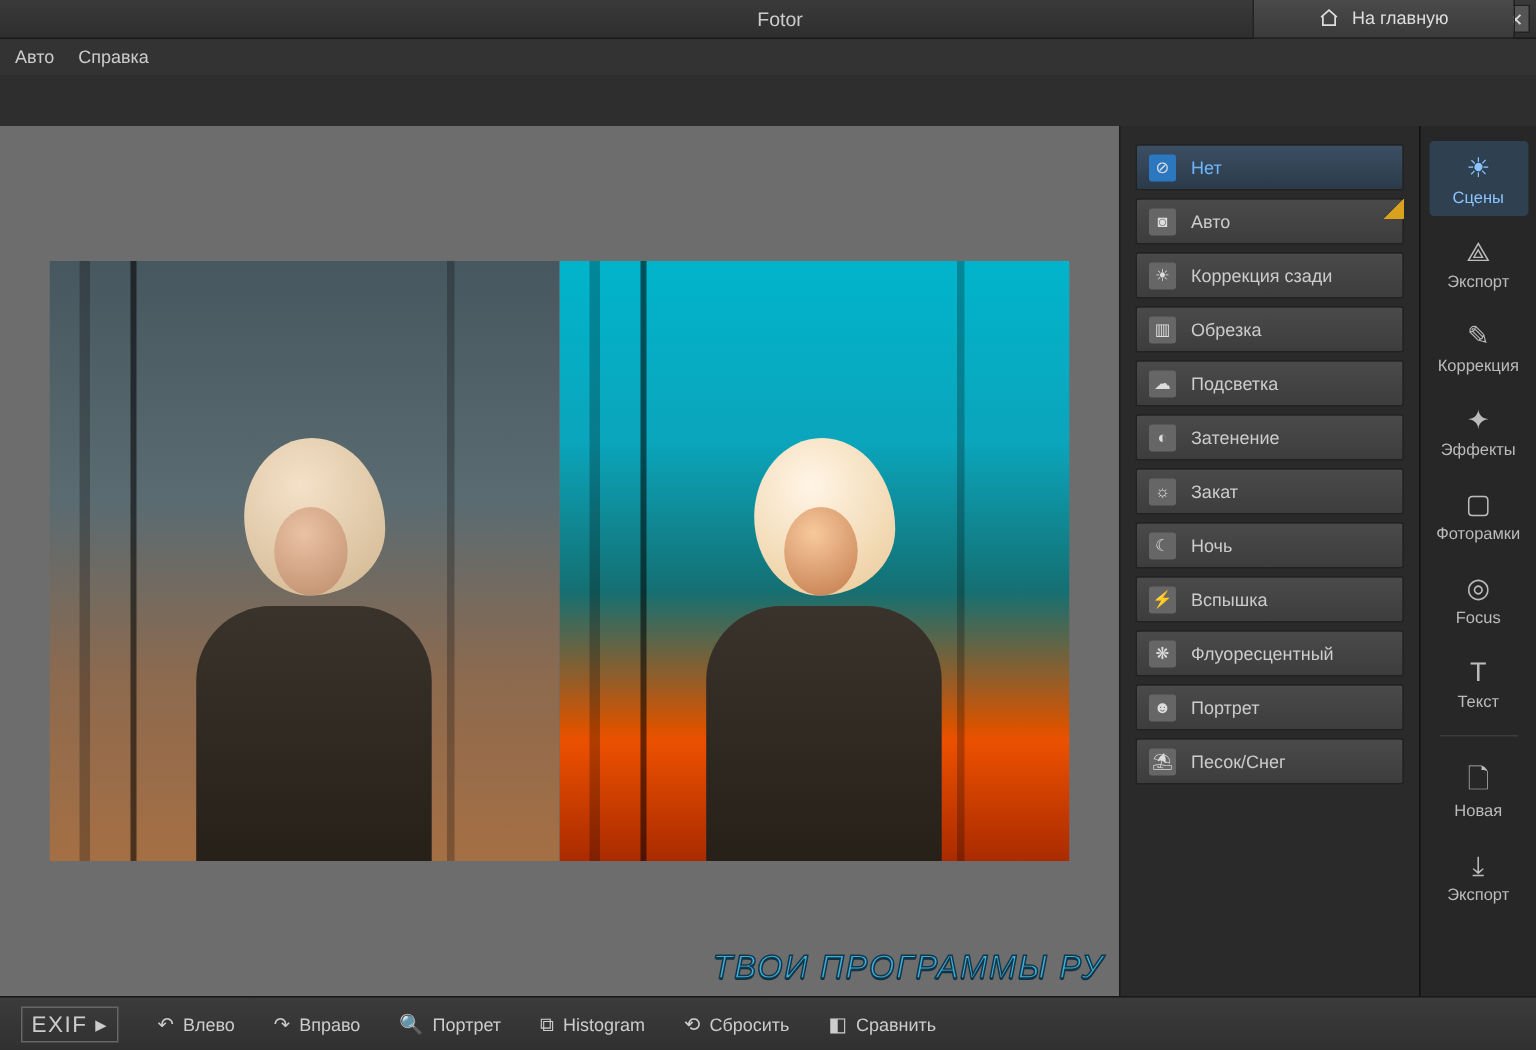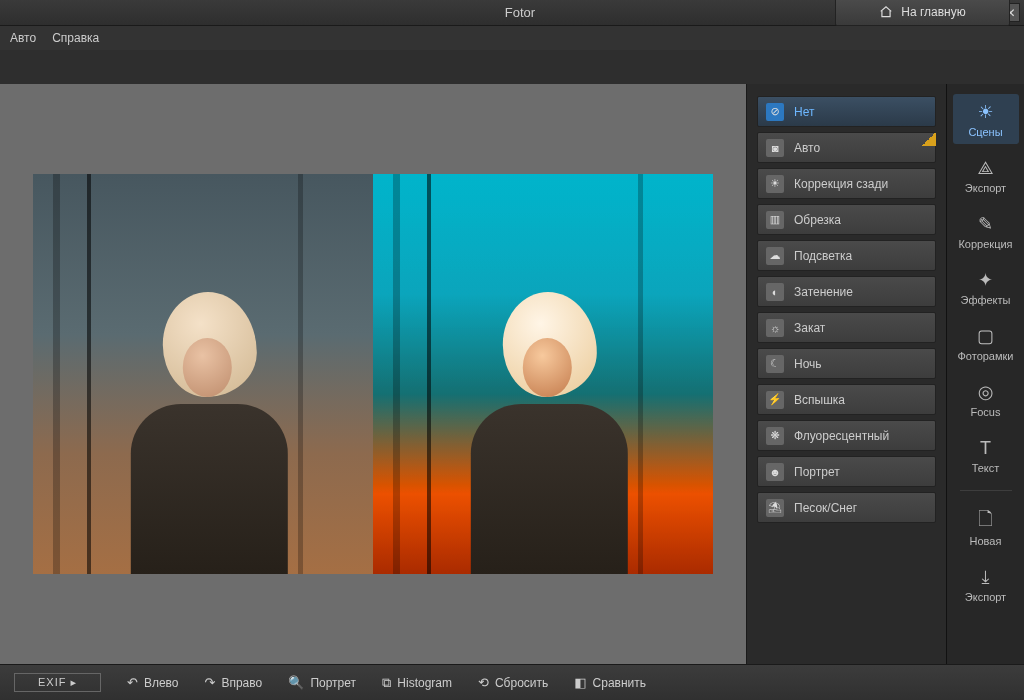--- a/index.html
+++ b/index.html
@@ -48,21 +48,21 @@
 
 
 .tool-sidebar { width:78px; background:#272727; border-left:1px solid #111; display:flex; flex-direction:column; align-items:center; padding-top:10px; gap:6px; }
 .tool-btn { width:66px; display:flex; flex-direction:column; align-items:center; gap:4px; padding:8px 0 6px; font-size:11px; color:#bbb; cursor:pointer; border-radius:3px;}
 .tool-btn.selected { background:#2f4051; color:#8bc3ff;}
 .tool-btn .glyph{font-size:18px; height:20px; display:flex; align-items:center;}
 .tool-sep{width:52px;height:1px; background:#3d3d3d; margin:4px 0 6px;}
 
 
 .footer { height:36px; background:linear-gradient(#3c3c3c,#303030); display:flex; align-items:center; gap:26px; padding:0 14px; font-size:12px; color:#ccc; border-top:1px solid #1a1a1a;}
-.footer .exif{border:1px solid #666; padding:2px 23px; font-size:11px; letter-spacing:1px;}
+.footer .exif{border:1px solid #666; padding:2px 6px; font-size:15px; letter-spacing:1px;}
 .footer .fitem{display:flex; align-items:center; gap:6px; cursor:pointer;}
 .footer .fitem .g{font-size:13px;}
 
 
 .watermark{position:absolute; right:10px; bottom:6px; font-family:Impact,"Arial Black",sans-serif; font-size:22px; letter-spacing:1px; color:#3bb5e8; -webkit-text-stroke:1px #083347; text-shadow:0 1px 0 #0a2b39; opacity:.9; font-style:italic;}
 
 svg{display:block;}
 </style>
 </head>
 <body>
@@ -110,20 +110,21 @@
         <div class="sky"></div>
           <div class="trees"></div>
           <div class="trunk2"></div>
         <div class="figure">
             <div class="torso"></div>
             <div class="hair"></div>
             <div class="face"></div>
           </div>
       </div>
     </div>
+    <div class="watermark">ТВОИ ПРОГРАММЫ РУ</div>
   </div>
 
   <div class="scene-panel" id="scene-list">
       <div class="scene-item selected">
         <span class="ic">⊘</span>
         <span>Нет</span>
       </div>
       <div class="scene-item">
         <span class="ic">◙</span>
         <span>Авто</span>

